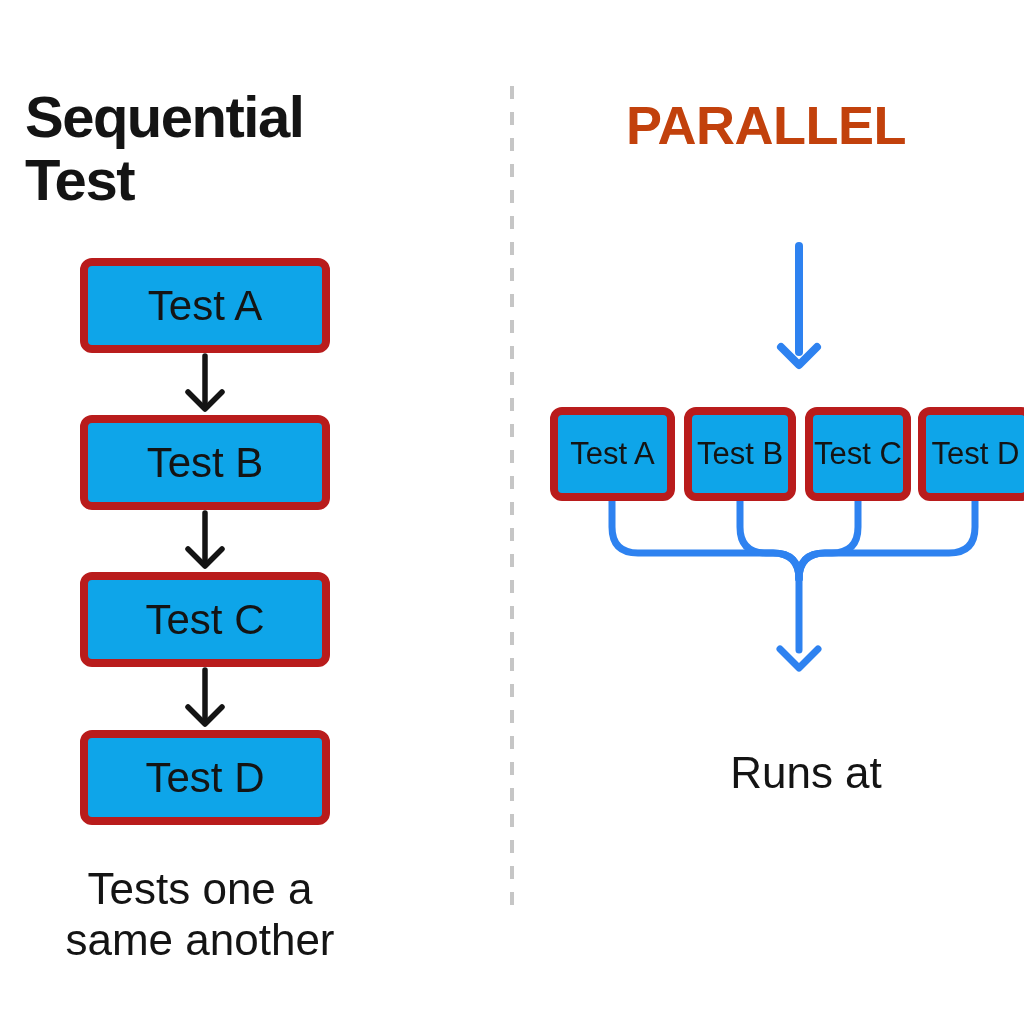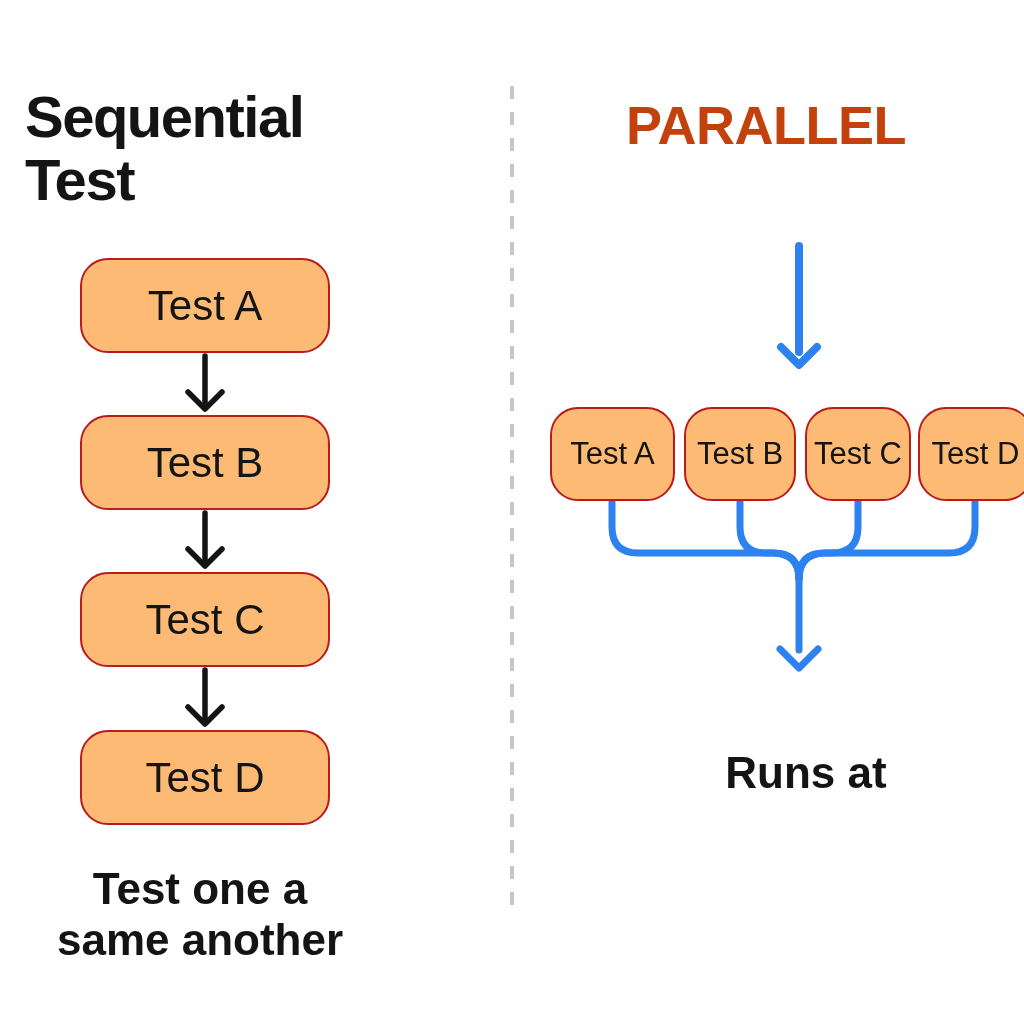--- a/index.html
+++ b/index.html
@@ -18,30 +18,30 @@
   .title .line{display:block;}
   .left-title{
     left:25px;top:86px;width:360px;
     font-size:58px;line-height:1.08;letter-spacing:-1.5px;color:#141414;
   }
   .right-title{
     left:626px;top:94px;width:360px;
     font-size:54px;line-height:1.18;letter-spacing:-0.5px;color:#c2410c;
   }
   .caption{
-    position:absolute;text-align:center;font-weight:700;z-index:2;
+    position:absolute;text-align:center;font-weight:400;z-index:2;
     font-size:44px;line-height:1.15;color:#141414;
   }
   .left-caption{left:20px;top:864px;width:360px;}
   .right-caption{left:626px;top:748px;width:360px;}
   .box{
     position:absolute;z-index:2;
-    background:#fdba74;
-    border:2px solid #b91c1c;
-    border-radius:28px;
+    background:#0ea5e9;
+    border:8px solid #b91c1c;
+    border-radius:12px;
     box-sizing:border-box;
     display:flex;align-items:center;justify-content:center;
     font-weight:500;
   }
   .lbox{left:80px;width:250px;height:95px;font-size:42px;}
   .l1{top:258px;} .l2{top:415px;} .l3{top:572px;} .l4{top:730px;}
   .rbox{top:407px;height:94px;font-size:31px;}
   .r1{left:550px;width:125px;}
   .r2{left:684px;width:112px;}
   .r3{left:805px;width:106px;}
@@ -96,21 +96,21 @@
     <span>Test B</span>
   </div>
   <div class="box lbox l3">
     <span>Test C</span>
   </div>
   <div class="box lbox l4">
     <span>Test D</span>
   </div>
 
   <div class="caption left-caption">
-    <span class="line" style="display:block">Test one a</span>
+    <span class="line" style="display:block">Tests one a</span>
     <span class="line" style="display:block">same another</span>
   </div>
 
   <div class="title right-title">
     <span class="line">PARALLEL</span>
   </div>
 
   <div class="box rbox r1">
     <span>Test A</span>
   </div>

